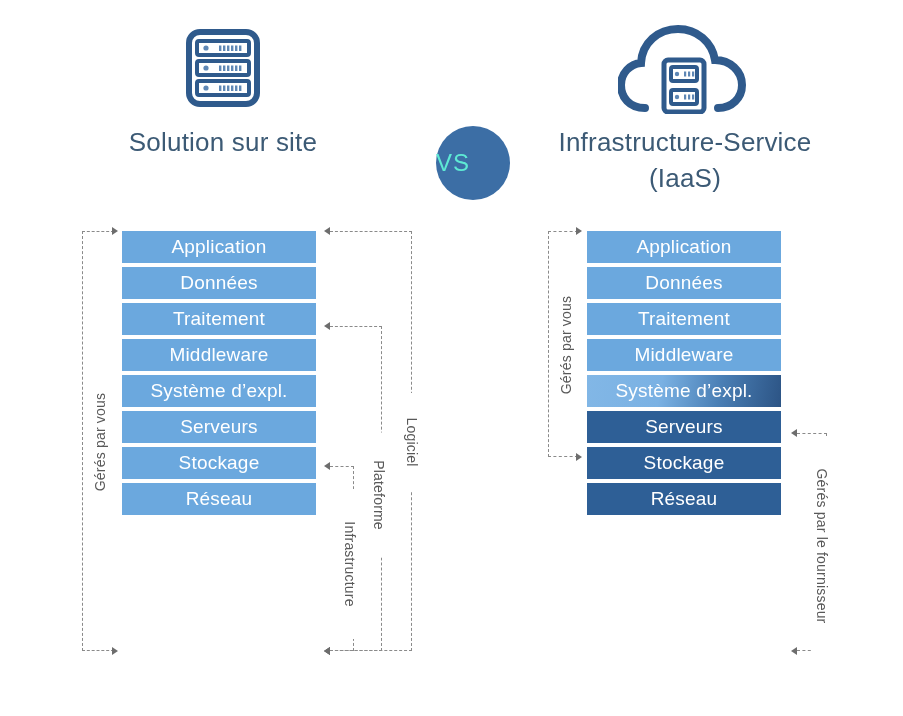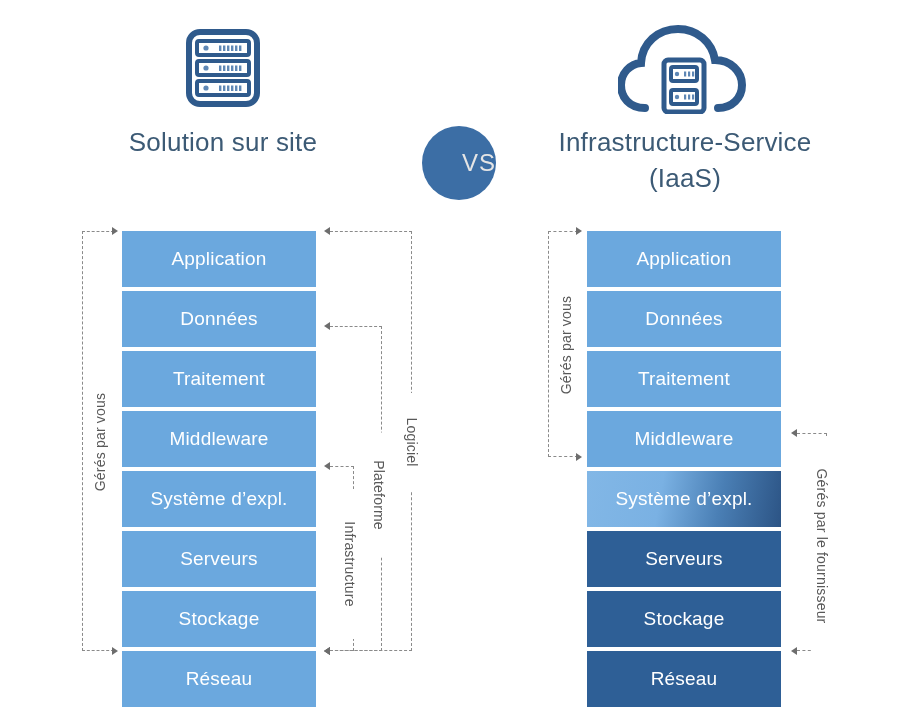--- a/index.html
+++ b/index.html
@@ -34,39 +34,39 @@
     color: #3c5a75;
     font-weight: 400;
     letter-spacing: 0.2px;
   }
   #title-left  { left: 96px;  top: 124px; width: 254px; }
   #title-right { left: 540px; top: 124px; width: 290px; }
 
   
   #vs-badge {
     position: absolute;
-    left: 422px; top: 126px;
+    left: 436px; top: 126px;
     width: 74px; height: 74px;
     border-radius: 50%;
     background: #3c6ea5;
-    color: #e5e5e5;
+    color: #5eead4;
     display: flex;
     align-items: center;
-    justify-content: flex-end;
+    justify-content: flex-start;
     font-size: 24px;
     letter-spacing: 1px;
   }
 
   
   .stack { position: absolute; width: 194px; }
   #stack-left  { left: 122px; top: 231px; }
   #stack-right { left: 587px; top: 231px; }
 
   .layer {
-    height: 56px;
+    height: 32px;
     margin-bottom: 4px;
     display: flex;
     align-items: center;
     justify-content: center;
     color: #ffffff;
     font-size: 19px;
     font-weight: 400;
     letter-spacing: 0.2px;
     white-space: nowrap;
   }

